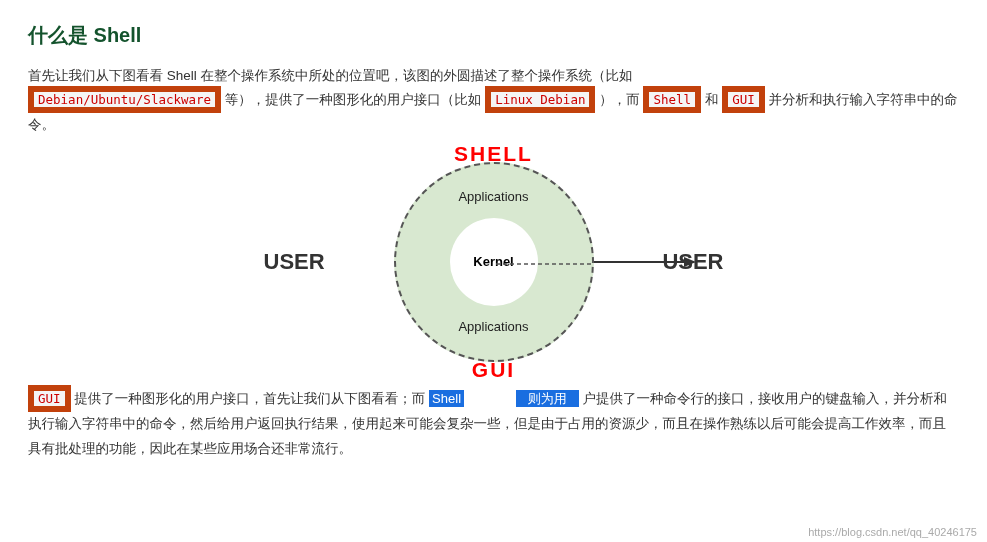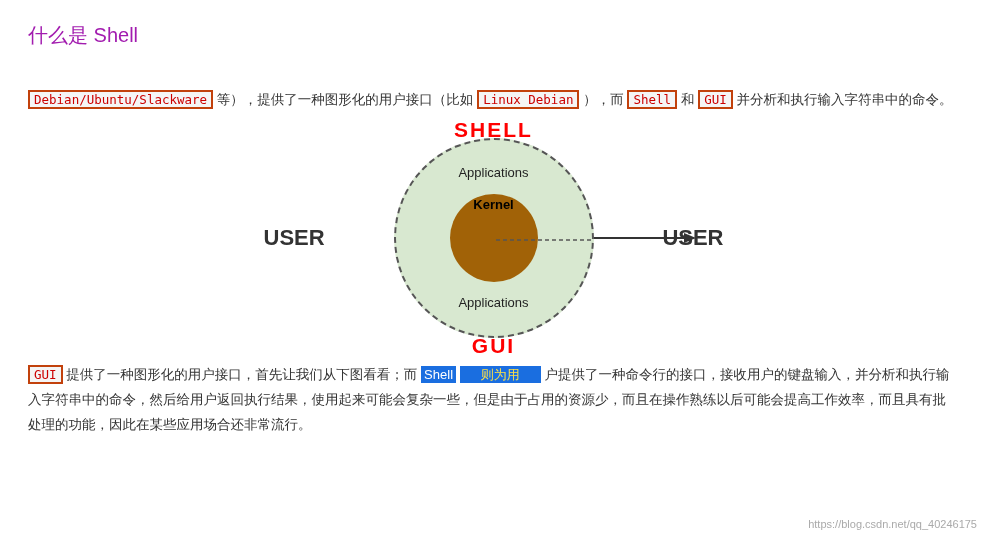--- a/index.html
+++ b/index.html
@@ -9,23 +9,23 @@
       background: #fff;
       color: #333;
       width: 987px;
       min-height: 542px;
       padding: 18px 28px 18px 28px;
       line-height: 1.7;
     }
 
     .page-title {
       font-size: 20px;
-      font-weight: normal;
+      font-weight: bold;
       margin-bottom: 12px;
-      color: #a21caf;
+      color: #14532d;
     }
 
     .intro-text {
       font-size: 13.5px;
       color: #333;
       margin-bottom: 6px;
       line-height: 1.8;
     }
 
     .diagram-container {
@@ -46,50 +46,52 @@
 
     .highlight-shell {
       background: #1a6ee0;
       color: #fff;
       padding: 1px 3px;
       font-size: 13px;
     }
 
     .highlight-then {
       background: #1a6ee0;
-      color: #fde047;
-      padding: 1px 21px;
+      color: #ffffff;
+      padding: 1px 12px;
       font-size: 13px;
+      margin-left: 48px;
     }
 
     .code-red {
       font-family: Consolas, monospace;
       color: #c00;
       background: #f5f5f5;
-      border: 2px solid #c2410c;
+      border: 6px solid #c2410c;
       padding: 0 4px;
       font-size: 12.5px;
     }
 
     .watermark {
       position: fixed;
-      bottom: 8px;
+      bottom: 0;
       right: 10px;
       font-size: 11px;
       color: #aaa;
     }
   </style>
 </head>
 <body>
 
 <h1 class="page-title">
   什么是 <span>Shell</span>
 </h1>
 
 <p class="intro-text">
+  <span>首先让我们从下图看看 Shell 在整个操作系统中所处的位置吧，该图的外圆描述了整个操作系统（比如</span>
   <br>
   <span class="code-red">Debian/Ubuntu/Slackware</span>
   <span> 等），提供了一种图形化的用户接口（比如 </span>
   <span class="code-red">Linux Debian</span>
   <span> ），而 </span>
   <span class="code-red">Shell</span>
   <span> 和 </span>
   <span class="code-red">GUI</span>
   <span>并分析和执行输入字符串中的命令。</span>
 </p>
@@ -104,21 +106,21 @@
     <div style="position:absolute; left:50%; top:50%; transform:translate(-50%,-50%); width:200px; height:200px; border:2px dashed #555; border-radius:50%; background:#d8e8d0;">
 
       <div style="position:absolute; top:-28px; left:50%; transform:translateX(-50%); font-size:21px; font-weight:bold; color:red; letter-spacing:2px; font-family:Arial,sans-serif;">SHELL</div>
 
       <div style="position:absolute; top:22px; left:50%; transform:translateX(-50%); font-size:13px; color:#222; white-space:nowrap;">Applications</div>
 
       <div style="position:absolute; bottom:22px; left:50%; transform:translateX(-50%); font-size:13px; color:#222; white-space:nowrap;">Applications</div>
 
       <div style="position:absolute; bottom:-28px; left:50%; transform:translateX(-50%); font-size:21px; font-weight:bold; color:red; letter-spacing:2px; font-family:Arial,sans-serif;">GUI</div>
 
-      <div style="position:absolute; top:50%; left:50%; transform:translate(-50%,-50%); width:88px; height:88px; border-radius:50%; background:#a16207; display:flex; justify-content:center;">
+      <div style="position:absolute; top:50%; left:50%; transform:translate(-50%,-50%); width:88px; height:88px; border-radius:50%; background:#ffffff; display:flex; align-items:center; justify-content:center;">
         <span style="font-size:13px; font-weight:bold; color:#000;">Kernel</span>
       </div>
 
       <svg style="position:absolute;top:0;left:0;width:100%;height:100%;overflow:visible;">
         <line x1="100" y1="100" x2="196" y2="100" stroke="#555" stroke-width="1.5" stroke-dasharray="4,3"></line>
       </svg>
     </div>
 
     <div style="position:absolute; left:calc(50% + 100px); top:50%; transform:translateY(-50%); display:flex; align-items:center;">
       <svg width="105" height="16" style="overflow:visible;">

